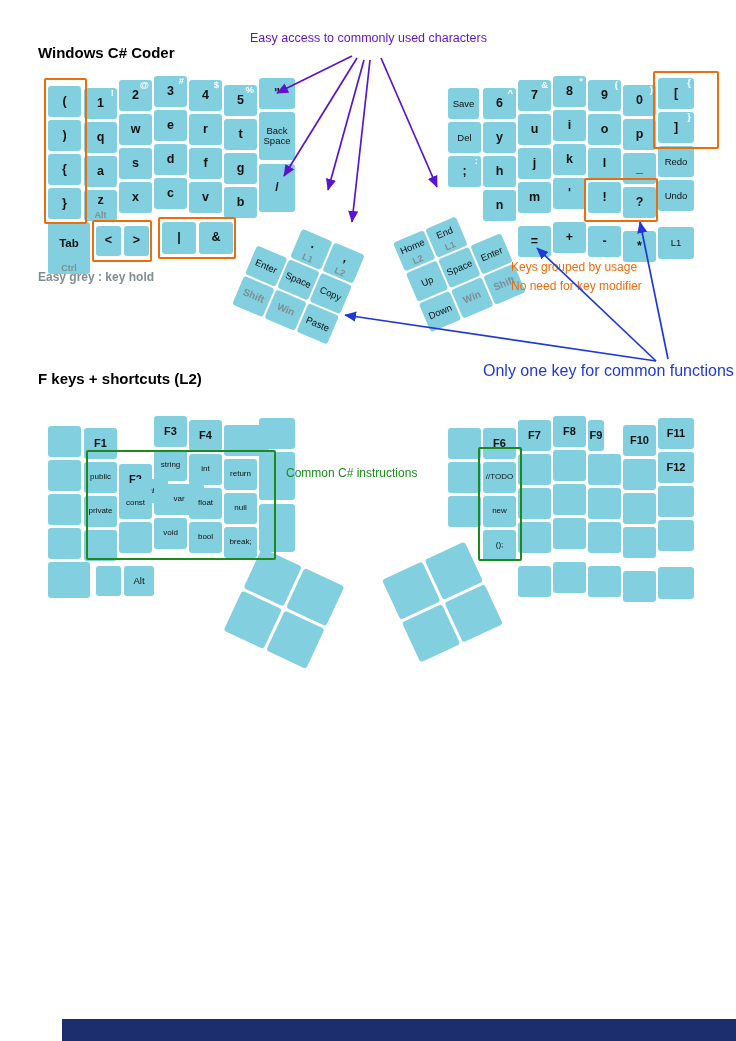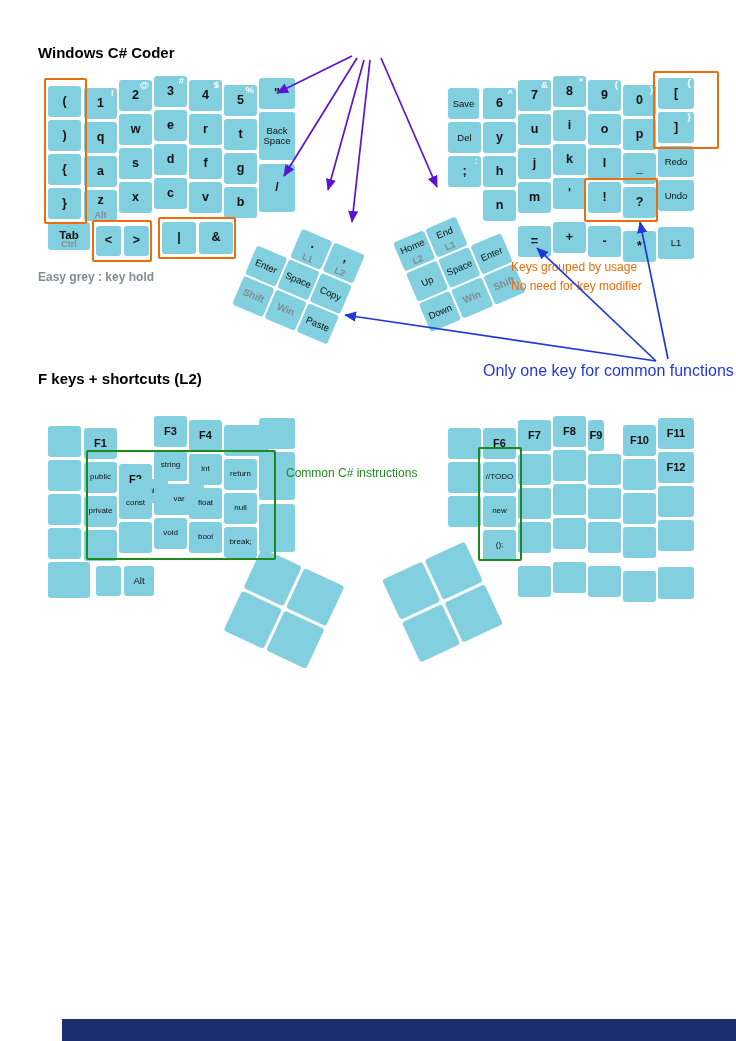--- a/index.html
+++ b/index.html
@@ -33,20 +33,21 @@
   .hlbox.green{border-color:var(--green,#1e8a1e);border-width:2px}
   #arrows{position:absolute;left:0;top:0;z-index:50;pointer-events:none}
   #footer-bar{position:absolute;left:62px;bottom:0;width:674px;height:22px;background:var(--footer,#1c2e6e);z-index:20}
 </style>
 </head>
 <body>
 
 <div id="canvas">
 
   <div class="title" style="left:38px;top:44px">Windows C# Coder</div>
+  <div class="ann purple" style="left:250px;top:31px">Easy access to commonly used characters</div>
   <div class="ann greyb" style="left:38px;top:270px">Easy grey : key hold</div>
   <div class="ann orange" style="left:511px;top:260px">Keys grouped by usage</div>
   <div class="ann orange" style="left:511px;top:279px">No need for key modifier</div>
   <div class="ann blue" style="left:483px;top:362px">Only one key for common functions</div>
   <div class="title" style="left:38px;top:370px">F keys + shortcuts (L2)</div>
   <div class="ann green" style="left:286px;top:466px">Common C# instructions</div>
 
   <div id="kb1-main" class="keygroup">
       <div class="key" style="left: 48px; top: 86px; width: 33px; height: 31px;">
         <span class="klabel">(</span>
@@ -128,21 +129,21 @@
       </div>
       <div class="key" style="left: 259px; top: 78px; width: 36px; height: 31px;">
         <span class="klabel">"</span>
       </div>
       <div class="key word" style="left: 259px; top: 112px; width: 36px; height: 48px;">
         <span class="klabel">Back Space</span>
       </div>
       <div class="key" style="left: 259px; top: 164px; width: 36px; height: 48px;">
         <span class="klabel">/</span>
       </div>
-      <div class="key bword has-hold" style="left: 48px; top: 222px; width: 42px; height: 28px; align-items: flex-end;">
+      <div class="key bword has-hold" style="left: 48px; top: 222px; width: 42px; height: 52px;">
         <span class="klabel">Tab</span>
         <span class="khold">Ctrl</span>
       </div>
       <div class="key" style="left: 96px; top: 226px; width: 25px; height: 30px;">
         <span class="klabel">&lt;</span>
       </div>
       <div class="key" style="left: 124px; top: 226px; width: 25px; height: 30px;">
         <span class="klabel">&gt;</span>
       </div>
       <div class="key" style="left: 162px; top: 222px; width: 34px; height: 32px;">

